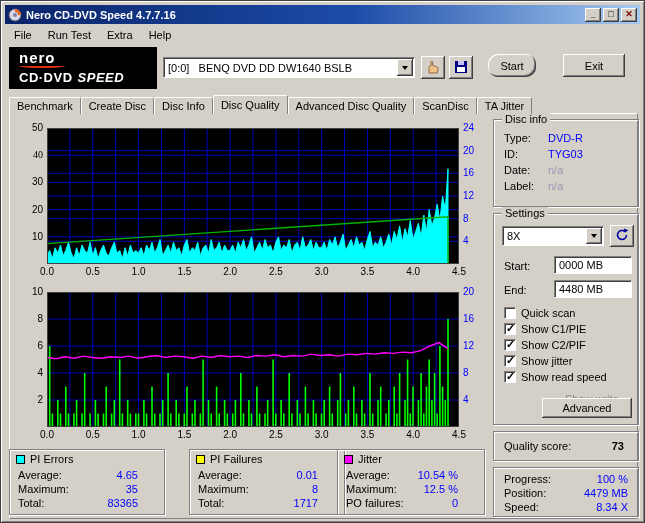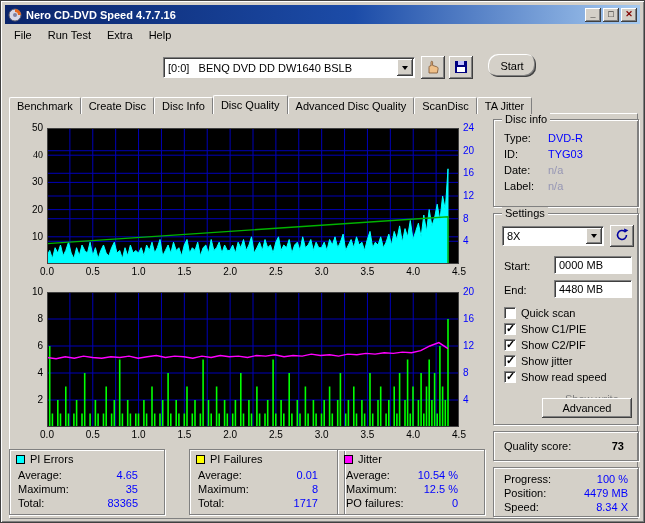--- a/index.html
+++ b/index.html
@@ -95,20 +95,27 @@
     <span class="winbtn btn close">✕</span>
   </div>
 
   <div class="menubar">
     <span class="menu-item">File</span>
     <span class="menu-item">Run Test</span>
     <span class="menu-item">Extra</span>
     <span class="menu-item">Help</span>
   </div>
 
+  <div class="logo">
+    <div class="logo-nero">nero</div>
+    <div class="logo-swoosh"></div>
+    <div class="logo-line2">
+      <span>CD·DVD</span><span class="logo-speed">SPEED</span>
+    </div>
+  </div>
 
   <div class="combo drive-combo">
     <span class="combo-text">[0:0]   BENQ DVD DD DW1640 BSLB</span>
     <span class="combo-btn btn">
         <span class="arr"></span>
       </span>
   </div>
 
   <button class="btn tbtn1">
     <svg width="16" height="16" viewBox="0 0 16 16">
@@ -116,20 +123,21 @@
     </svg>
   </button>
   <button class="btn tbtn2">
     <svg width="14" height="14" viewBox="0 0 14 14">
       <rect x="1" y="1" width="12" height="12" fill="#000080"></rect>
       <rect x="4" y="1" width="6" height="4" fill="#c0c0ff"></rect>
       <rect x="3" y="7" width="8" height="5" fill="#ffffff"></rect>
     </svg>
   </button>
   <button class="btn start-btn">Start</button>
+  <button class="btn exit-btn">Exit</button>
 
   <div class="tabstrip">
     <span class="tab">Benchmark</span>
     <span class="tab">Create Disc</span>
     <span class="tab">Disc Info</span>
     <span class="tab active">Disc Quality</span>
     <span class="tab">Advanced Disc Quality</span>
     <span class="tab">ScanDisc</span>
     <span class="tab">TA Jitter</span>
   </div>

